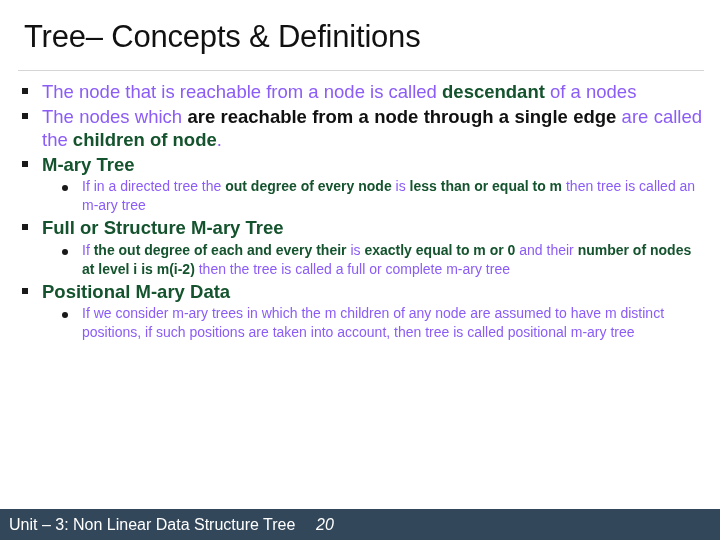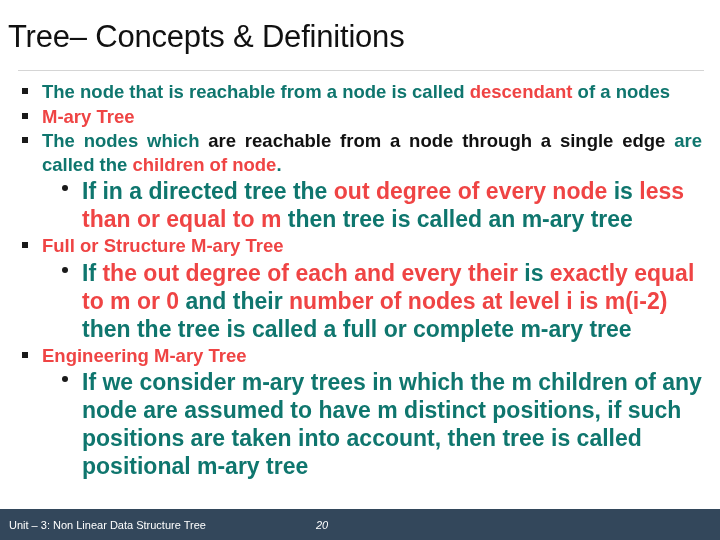--- a/index.html
+++ b/index.html
@@ -27,21 +27,21 @@
     left: 0;
     top: 16px;
     width: 720px;
     height: 56px;
   }
   .slide-title {
     font-size: 31px;
     font-weight: 400;
     color: #111111;
     letter-spacing: -0.2px;
-    padding-left: 8px;
+    padding-left: 24px;
     line-height: 42px;
     white-space: nowrap;
   }
   .title-rule {
     position: absolute;
     left: 18px;
     top: 54px;
     width: 686px;
     height: 1px;
     background: #d5d5d5;
@@ -73,52 +73,52 @@
     width: 6px;
     height: 6px;
     background: #1a1a1a;
   }
   .lvl1.nojust { text-align: left; }
 
   .lvl2 {
     position: relative;
     padding-left: 82px;
     padding-right: 18px;
-    font-size: 23px;
-    line-height: 28px;
+    font-size: 14px;
+    line-height: 19px;
     color: #111111;
     text-align: left;
     margin-bottom: 1px;
   }
   .lvl2 .dot {
     position: absolute;
     left: 62px;
     top: 8px;
     width: 6px;
     height: 6px;
     border-radius: 50%;
     background: #1a1a1a;
   }
 
   b { font-weight: 700; }
-  .red { color: #ef4444; }
-  .blk { color: #0f766e; font-weight: 700; }
+  .red { color: #14532d; }
+  .blk { color: #8b5cf6; font-weight: 400; }
 
   
   .footer {
     position: absolute;
     left: 0;
     bottom: 0;
     width: 720px;
     height: 31px;
     background: #33475b;
     display: flex;
     align-items: center;
     color: #ffffff;
-    font-size: 11px;
+    font-size: 16px;
   }
   .footer-unit {
     padding-left: 9px;
     white-space: nowrap;
   }
   .footer-page {
     position: absolute;
     left: 316px;
     white-space: nowrap;
     font-style: italic;
@@ -134,26 +134,26 @@
 
 <div class="slide">
 
   <div class="title-area">
     <div class="slide-title">Tree– Concepts &amp; Definitions</div>
     <div class="title-rule"></div>
   </div>
 
   <div class="body-area" id="body-area">
       <div class="lvl1 nojust"><span class="sq"></span><span class="blk">The node that is reachable from a node is called </span><b class="red">descendant</b><span class="blk"> of a nodes</span></div>
+      <div class="lvl1"><span class="sq"></span><span class="blk">The nodes which </span><b>are reachable from a node through a single edge</b><span class="blk"> are called the </span><b class="red">children of node</b><span class="blk">.</span></div>
       <div class="lvl1 nojust"><span class="sq"></span><b class="red">M-ary Tree</b></div>
-      <div class="lvl1"><span class="sq"></span><span class="blk">The nodes which </span><b>are reachable from a node through a single edge</b><span class="blk"> are called the </span><b class="red">children of node</b><span class="blk">.</span></div>
       <div class="lvl2"><span class="dot"></span><span class="blk">If in a directed tree the </span><b class="red">out degree of every node</b><span class="blk"> is </span><b class="red">less than or equal to m</b><span class="blk"> then tree is called an m-ary tree</span></div>
       <div class="lvl1 nojust"><span class="sq"></span><b class="red">Full or Structure M-ary Tree</b></div>
       <div class="lvl2"><span class="dot"></span><span class="blk">If </span><b class="red">the out degree of each and every their</b><span class="blk"> is </span><b class="red">exactly equal to m or 0</b><span class="blk"> and their </span><b class="red">number of nodes at level i is m(i-2)</b><span class="blk"> then the tree is called a full or complete m-ary tree</span></div>
-      <div class="lvl1 nojust"><span class="sq"></span><b class="red">Engineering M-ary Tree</b></div>
+      <div class="lvl1 nojust"><span class="sq"></span><b class="red">Positional M-ary Data</b></div>
       <div class="lvl2"><span class="dot"></span><span class="blk">If we consider m-ary trees in which the m children of any node are assumed to have m distinct positions, if such positions are taken into account, then tree is called positional m-ary tree</span></div>
     </div>
 
   <div class="footer">
     <div class="footer-unit">Unit – 3: Non Linear Data Structure  Tree</div>
     <div class="footer-page">20</div>
   </div>
 
 </div>
 

